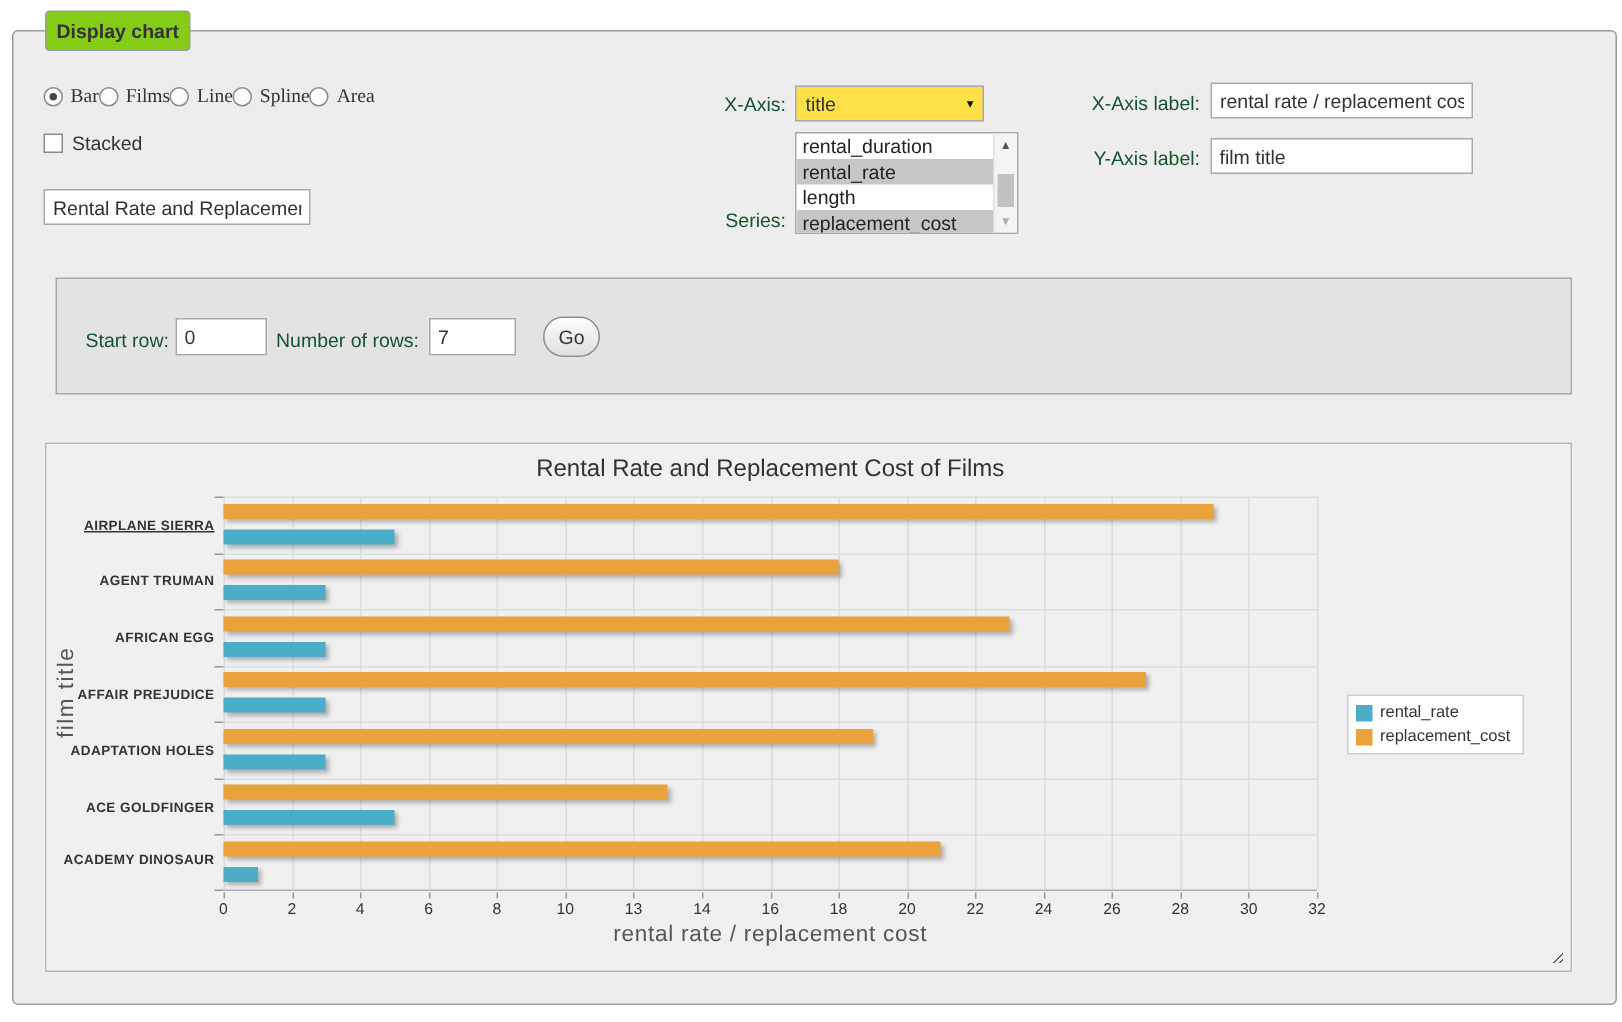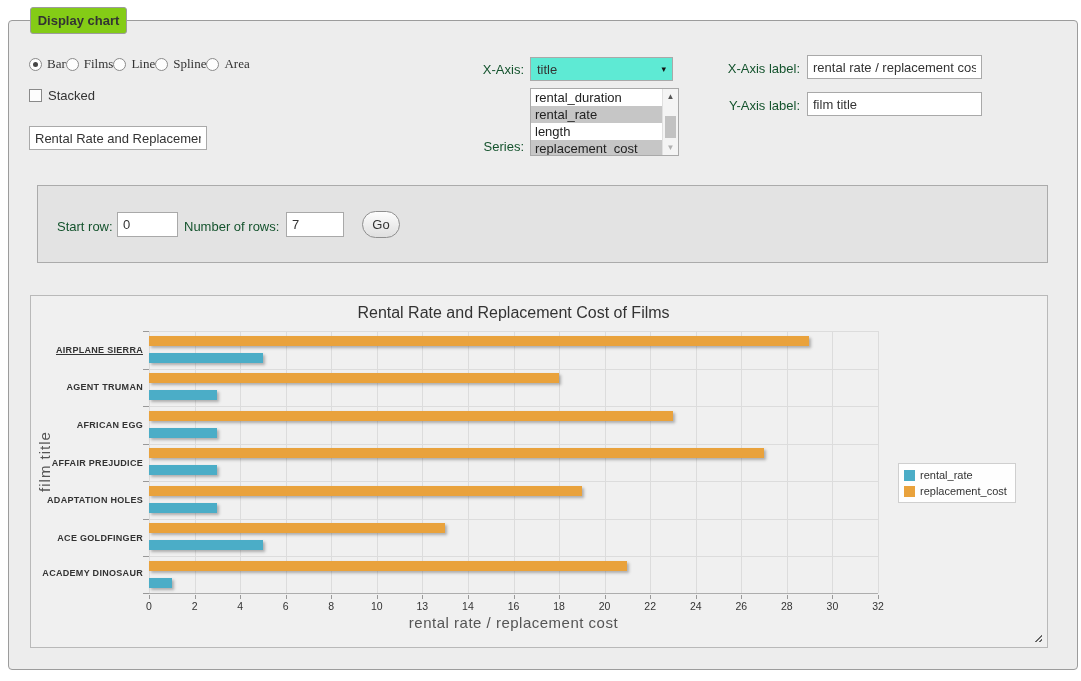--- a/index.html
+++ b/index.html
@@ -27,21 +27,21 @@
   input[type=text] { border:1px solid #A9A9A9; background:#fff; color:#333;
     font-family:"Liberation Sans", sans-serif; font-size:13px; padding:2px 5px; }
   .title-input { left:29px; top:126px; width:178px; height:24px; }
 
   .field-label { color:#14532d; white-space:nowrap; }
   .lbl-xaxis   { left:466px; top:62px; width:58px; text-align:right; }
   .lbl-series  { left:466px; top:139px; width:58px; text-align:right; }
   .lbl-xlabel  { left:718px; top:61px; width:82px; text-align:right; }
   .lbl-ylabel  { left:718px; top:98px; width:82px; text-align:right; }
 
-  .fake-select { left:530px; top:57px; width:143px; height:24px; background:#5eead4;
+  .fake-select { left:530px; top:57px; width:126px; height:24px; background:#fde047;
     border:1px solid #A9A9A9; display:flex; align-items:center; padding:0 6px; }
   .fake-select .arrow { margin-left:auto; font-size:9px; color:#111; }
 
   .listbox { left:530px; top:88px; width:149px; height:68px; background:#fff;
     border:1px solid #A9A9A9; overflow:hidden; }
   .listbox .opts { position:absolute; left:0; top:0; right:16px; bottom:0; }
   .opt { height:17px; line-height:17px; padding-left:4px; color:#222;
     white-space:nowrap; }
   .opt.sel { background:#C6C6C6; }
   .sbar { position:absolute; right:0; top:0; width:16px; bottom:0;

